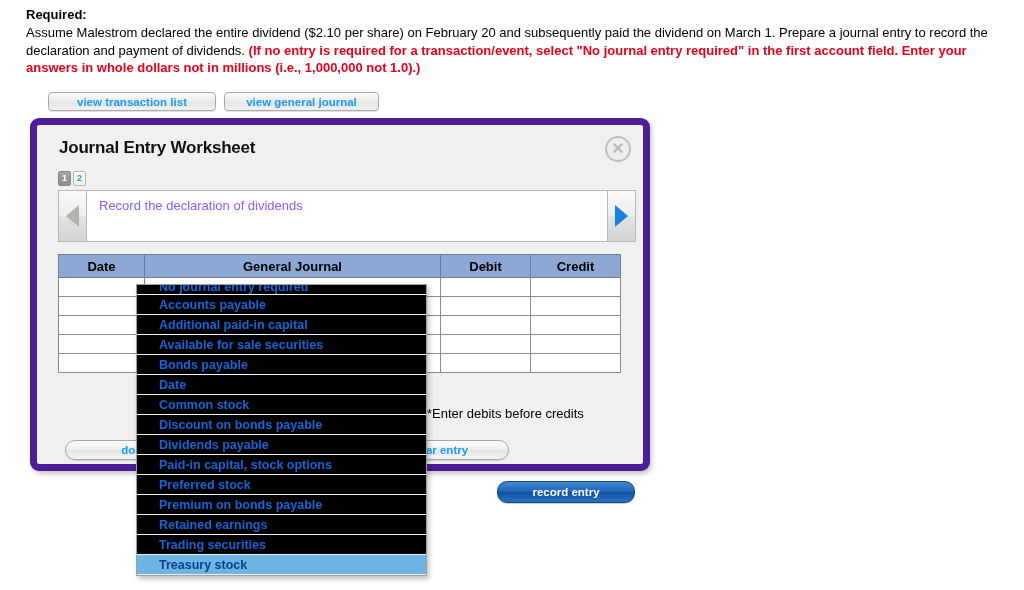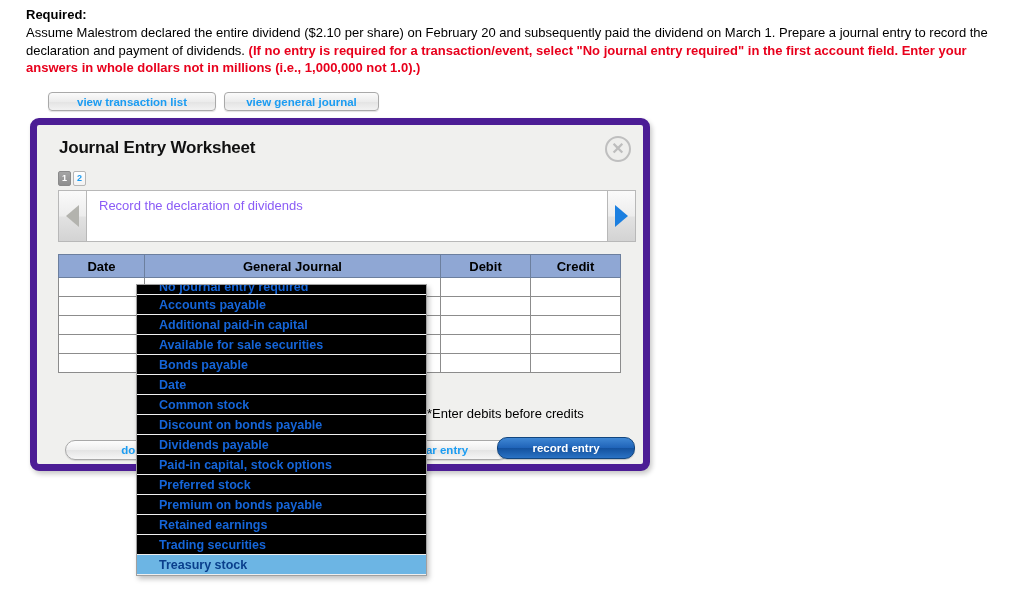--- a/index.html
+++ b/index.html
@@ -263,20 +263,21 @@
     background: linear-gradient(to bottom, #fdfdfd 0%, #efefef 48%, #e4e4e4 52%, #f6f6f6 100%);
     border: 1px solid #a8a8a8;
     color: #1b9cf2;
     box-shadow: 0 1px 1px rgba(0,0,0,0.12);
   }
   .footer-btn.blue {
     background: linear-gradient(to bottom, #3f87d4 0%, #1f63b8 50%, #14529f 52%, #2a72c4 100%);
     border: 1px solid #12467f;
     color: #ffffff;
     box-shadow: 0 1px 1px rgba(0,0,0,0.2);
+    margin-top: 44px;
   }
   #btn-done        { left: 28px;  top: 315px; width: 140px; }
   #btn-clear-entry { left: 332px; top: 315px; width: 140px; }
   #btn-record-entry{ left: 460px; top: 312px; width: 138px; height: 22px; line-height: 21px; }
 
   
   #account-dropdown {
     position: absolute;
     left: 136px;
     top: 284px;

